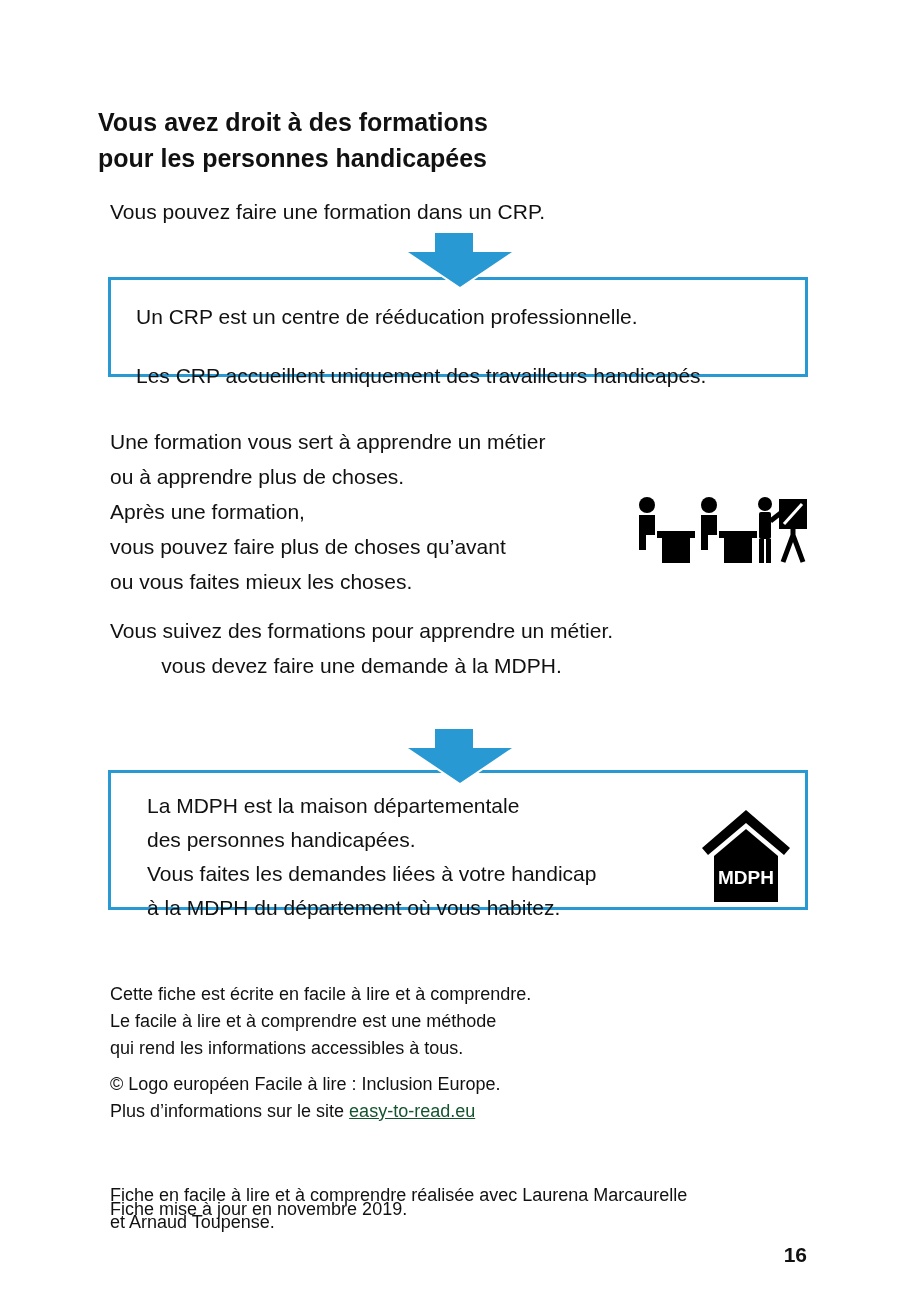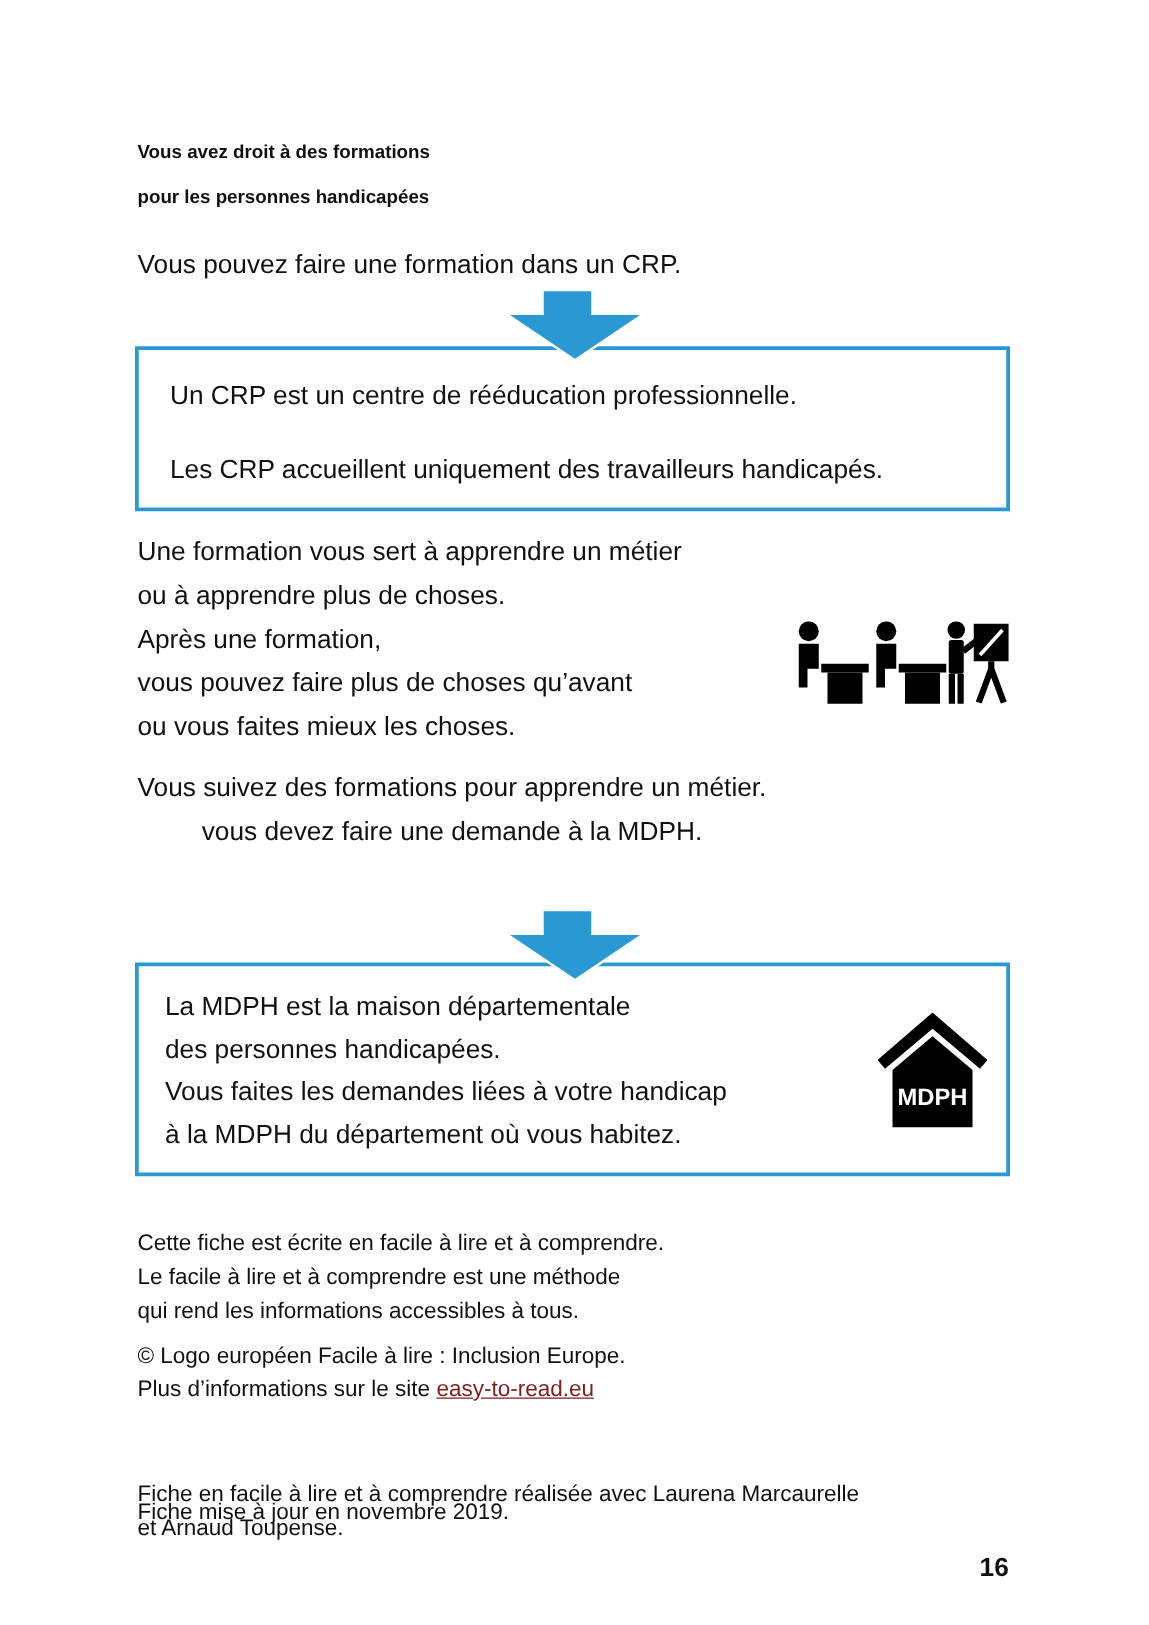--- a/index.html
+++ b/index.html
@@ -6,53 +6,53 @@
   #page{
     position:relative;
     width:919px;height:1300px;
     background:#ffffff;
     font-family:"Liberation Sans", sans-serif;
     color:#111111;
     overflow:hidden;
   }
   .abs{position:absolute;}
   
-  .title{left:110px;top:104px;font-size:15px;font-weight:bold;line-height:36px;}
+  .title{left:98px;top:104px;font-size:25px;font-weight:bold;line-height:36px;}
   
   .bodytext{font-size:21px;line-height:35px;}
   .intro{left:110px;top:194px;text-align:center;}
   .para-formation{left:110px;top:424px;}
   .para-mdph{left:110px;top:613px;text-align:center;}
   
   .bluebox{
     left:108px;width:700px;
     border:3px solid #2999D3;
     background:#ffffff;
     box-sizing:border-box;
     z-index:1;
   }
-  .box-crp{top:277px;height:132px;padding:19px 10px 0 25px;}
+  .box-crp{top:277px;height:100px;padding:19px 10px 0 25px;}
   .box-crp .line{font-size:21px;line-height:35px;}
   .box-crp .line + .line{margin-top:24px;}
-  .box-mdph{top:770px;height:171px;padding:16px 10px 0 21px;}
+  .box-mdph{top:770px;height:140px;padding:16px 10px 0 36px;}
   .box-mdph .line{font-size:21px;line-height:34px;}
   
   .arrow{z-index:2;line-height:0;}
   .arrow-1{left:408px;top:231px;}
   .arrow-2{left:408px;top:727px;}
   
   .classroom{left:637px;top:497px;z-index:2;line-height:0;}
   .mdph-house{left:702px;top:810px;z-index:2;line-height:0;}
   
   .foot{font-size:18px;line-height:27px;}
   .foot-falc{left:110px;top:981px;}
   .foot-logo{left:110px;top:1071px;}
   .foot-credits{left:110px;top:1138px;margin-top:44px;}
   .foot-updated{left:110px;top:1196px;text-align:center;}
-  a.ext-link{color:#7f1d1d;cursor:pointer;}
+  a.ext-link{color:#14532d;cursor:pointer;}
   
   .pagenum{right:112px;top:1243px;font-size:21px;font-weight:bold;}
 </style>
 </head>
 <body>
 
 <div id="page">
 
   <div class="abs title">
     <div>Vous avez droit à des formations</div>

